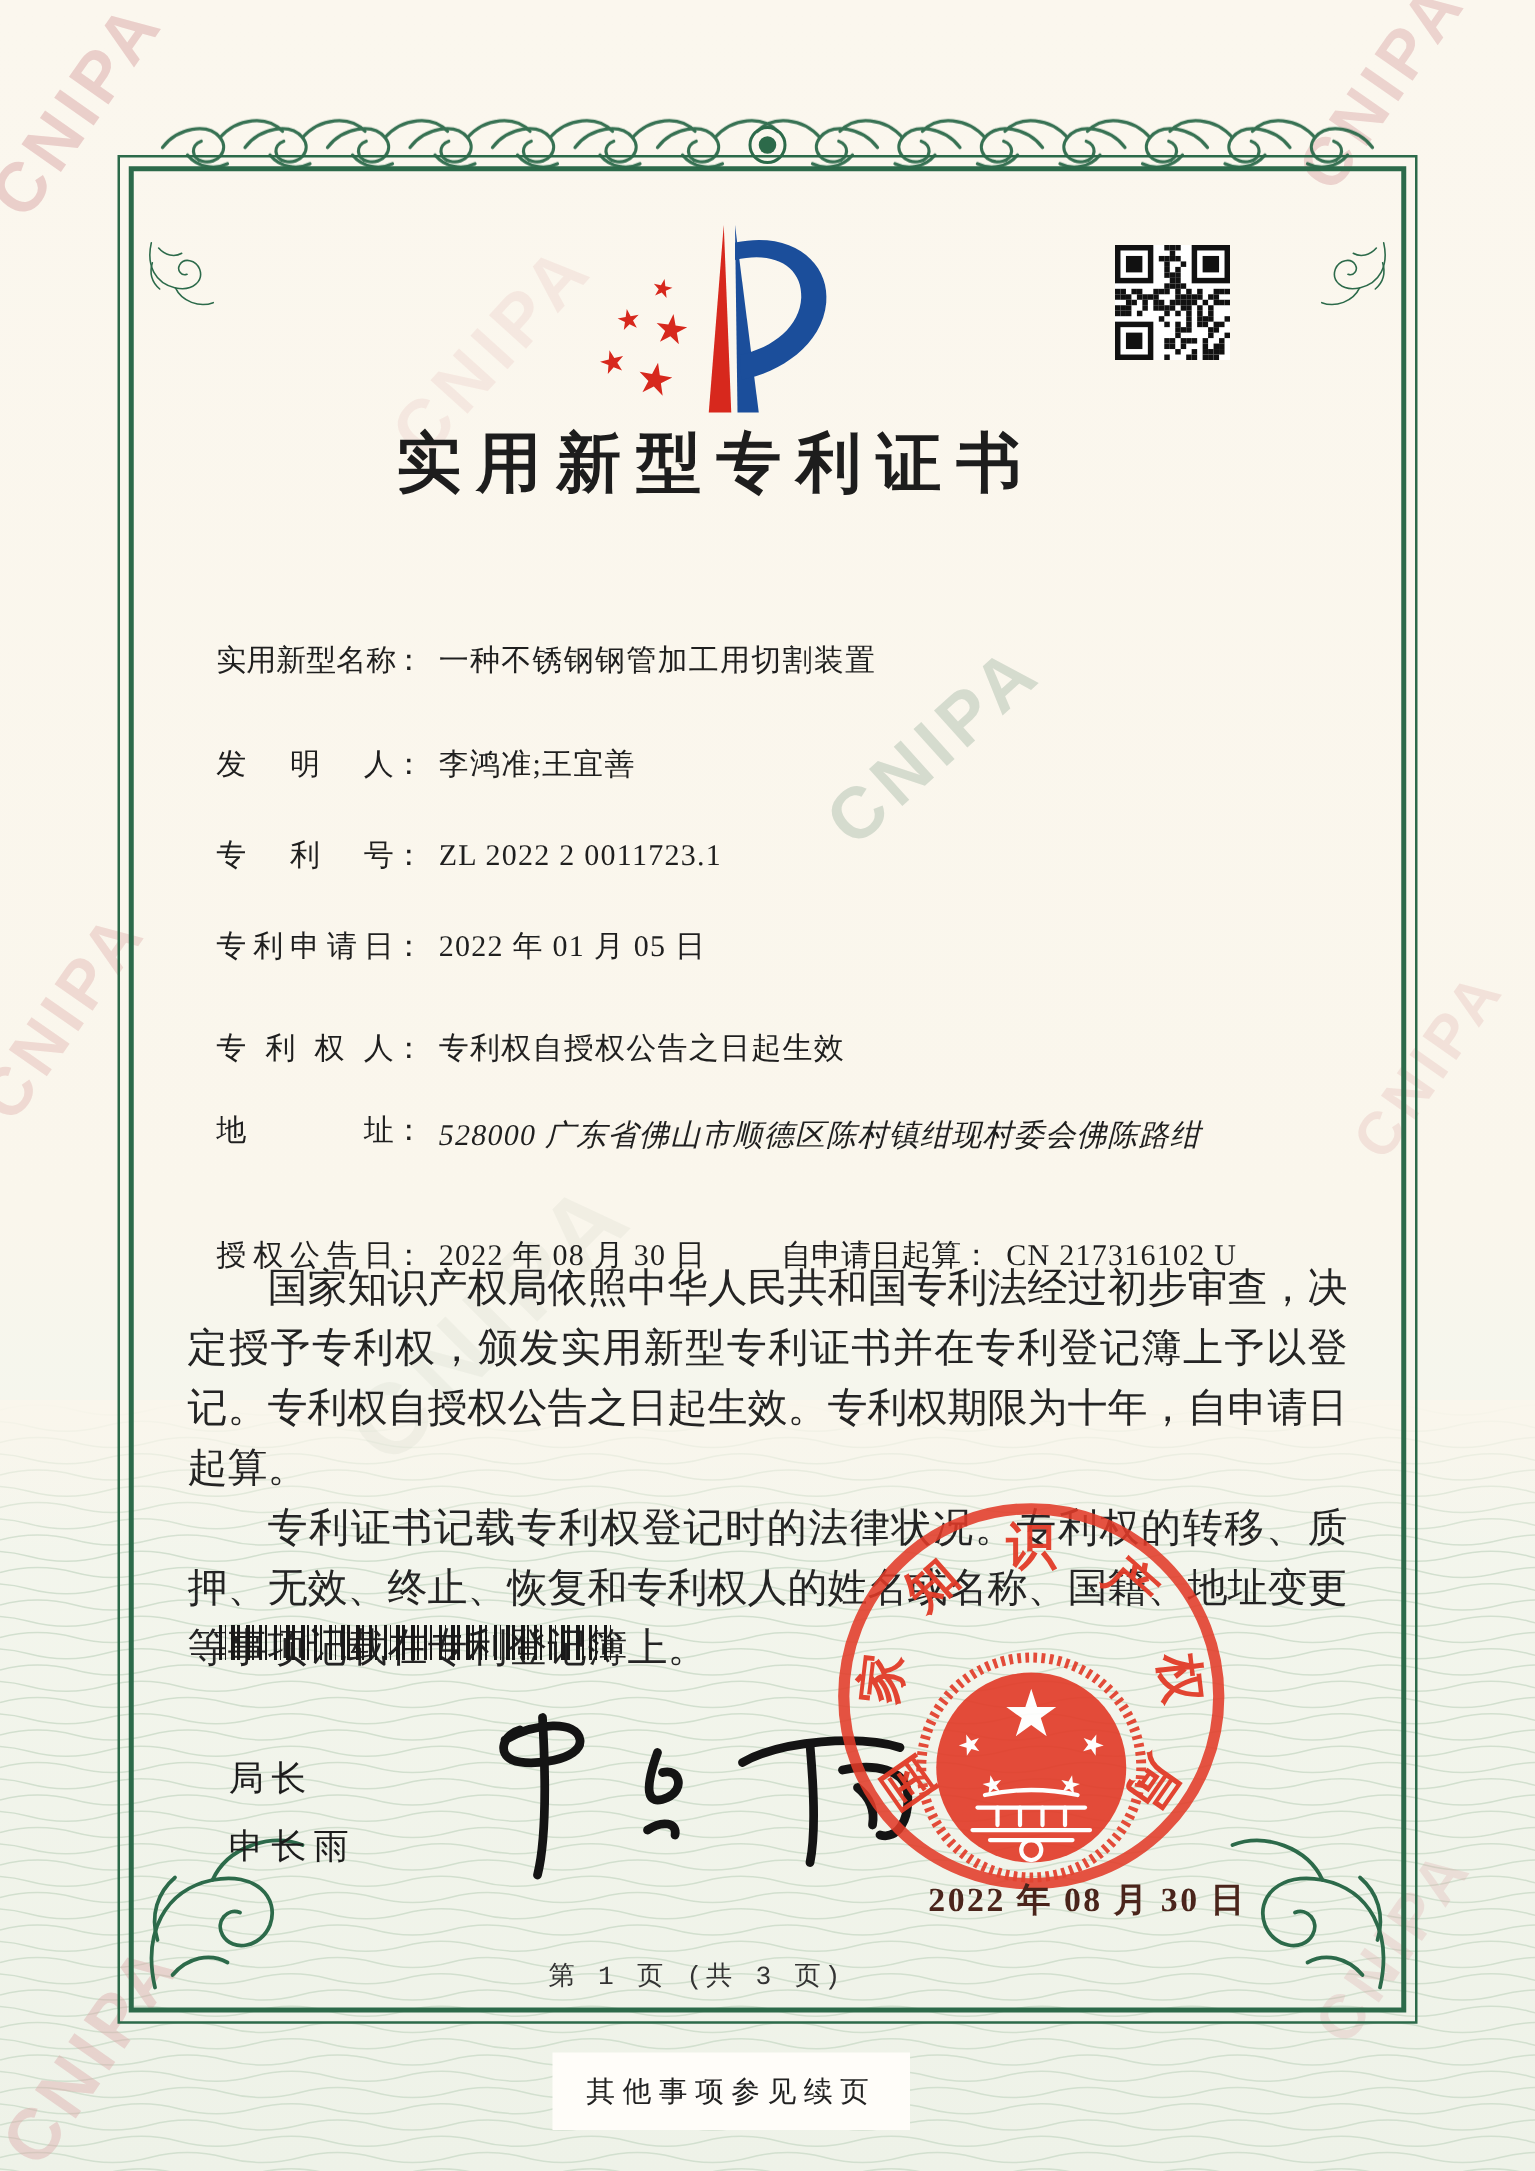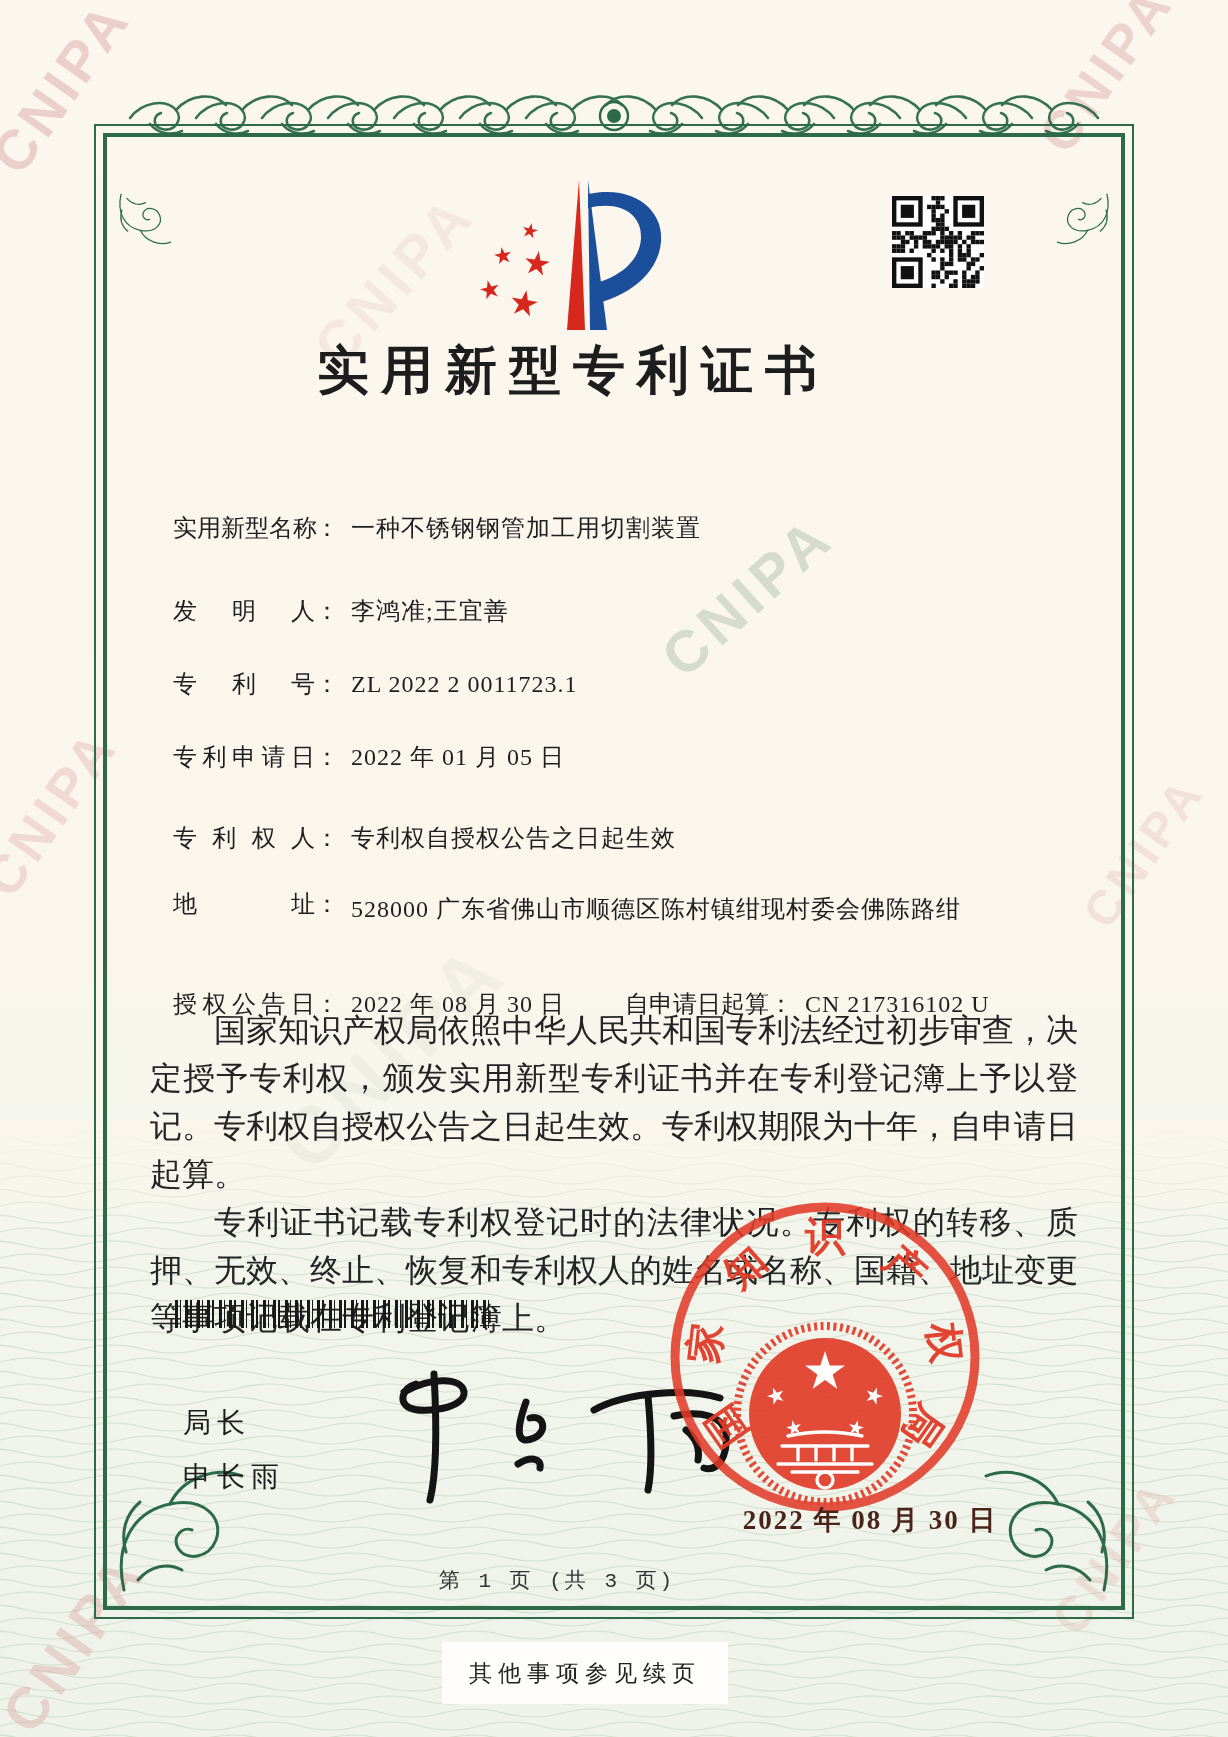--- a/index.html
+++ b/index.html
@@ -20,21 +20,21 @@
   .cert-no{position:absolute;left:160px;top:202px;font-size:24px;letter-spacing:2px;color:#3a3a3a;z-index:3;}
   .logo{position:absolute;left:480px;top:176px;width:200px;height:158px;z-index:3;}
   .qr{position:absolute;left:892px;top:196px;width:92px;height:92px;z-index:3;}
   .title{position:absolute;left:0;top:336px;width:1114px;text-align:center;font-size:52px;
     font-weight:bold;letter-spacing:12px;color:#1d1d1d;z-index:3;padding-left:16px;}
   .fields{position:absolute;left:173px;top:0;width:950px;z-index:3;font-size:24px;color:#1f1f1f;}
   .frow{position:absolute;left:0;white-space:nowrap;}
   .flabel{display:inline-block;width:142px;text-align:justify;text-align-last:justify;}
   .fcolon{margin-right:12px;}
   .fvalue{letter-spacing:1px;}
-  .addr-val{display:inline-block;vertical-align:top;white-space:normal;width:742px;line-height:42px;letter-spacing:1px;}
+  .addr-val{display:inline-block;vertical-align:top;white-space:normal;width:742px;line-height:42px;letter-spacing:1px;font-style:italic;}
   .pair2{position:absolute;left:452px;top:0;white-space:nowrap;}
   .body-text{position:absolute;left:150px;top:1006px;width:928px;z-index:3;font-size:32px;
     line-height:48px;text-align:justify;color:#242424;}
   .body-text p{margin:0;text-indent:2em;}
   .barcode{position:absolute;left:175px;top:1300px;width:314px;height:28px;z-index:3;
     background:repeating-linear-gradient(90deg,#191919 0 3px,rgba(0,0,0,0) 3px 5px,#191919 5px 6px,
       rgba(0,0,0,0) 6px 10px,#191919 10px 13px,rgba(0,0,0,0) 13px 15px,#191919 15px 17px,rgba(0,0,0,0) 17px 22px);}
   .officer{position:absolute;left:183px;top:1404px;z-index:3;
     font-family:"Liberation Sans","DejaVu Sans",sans-serif;font-size:28px;letter-spacing:6px;color:#1c1c1c;}
   .officer .nm{margin-top:16px;}

